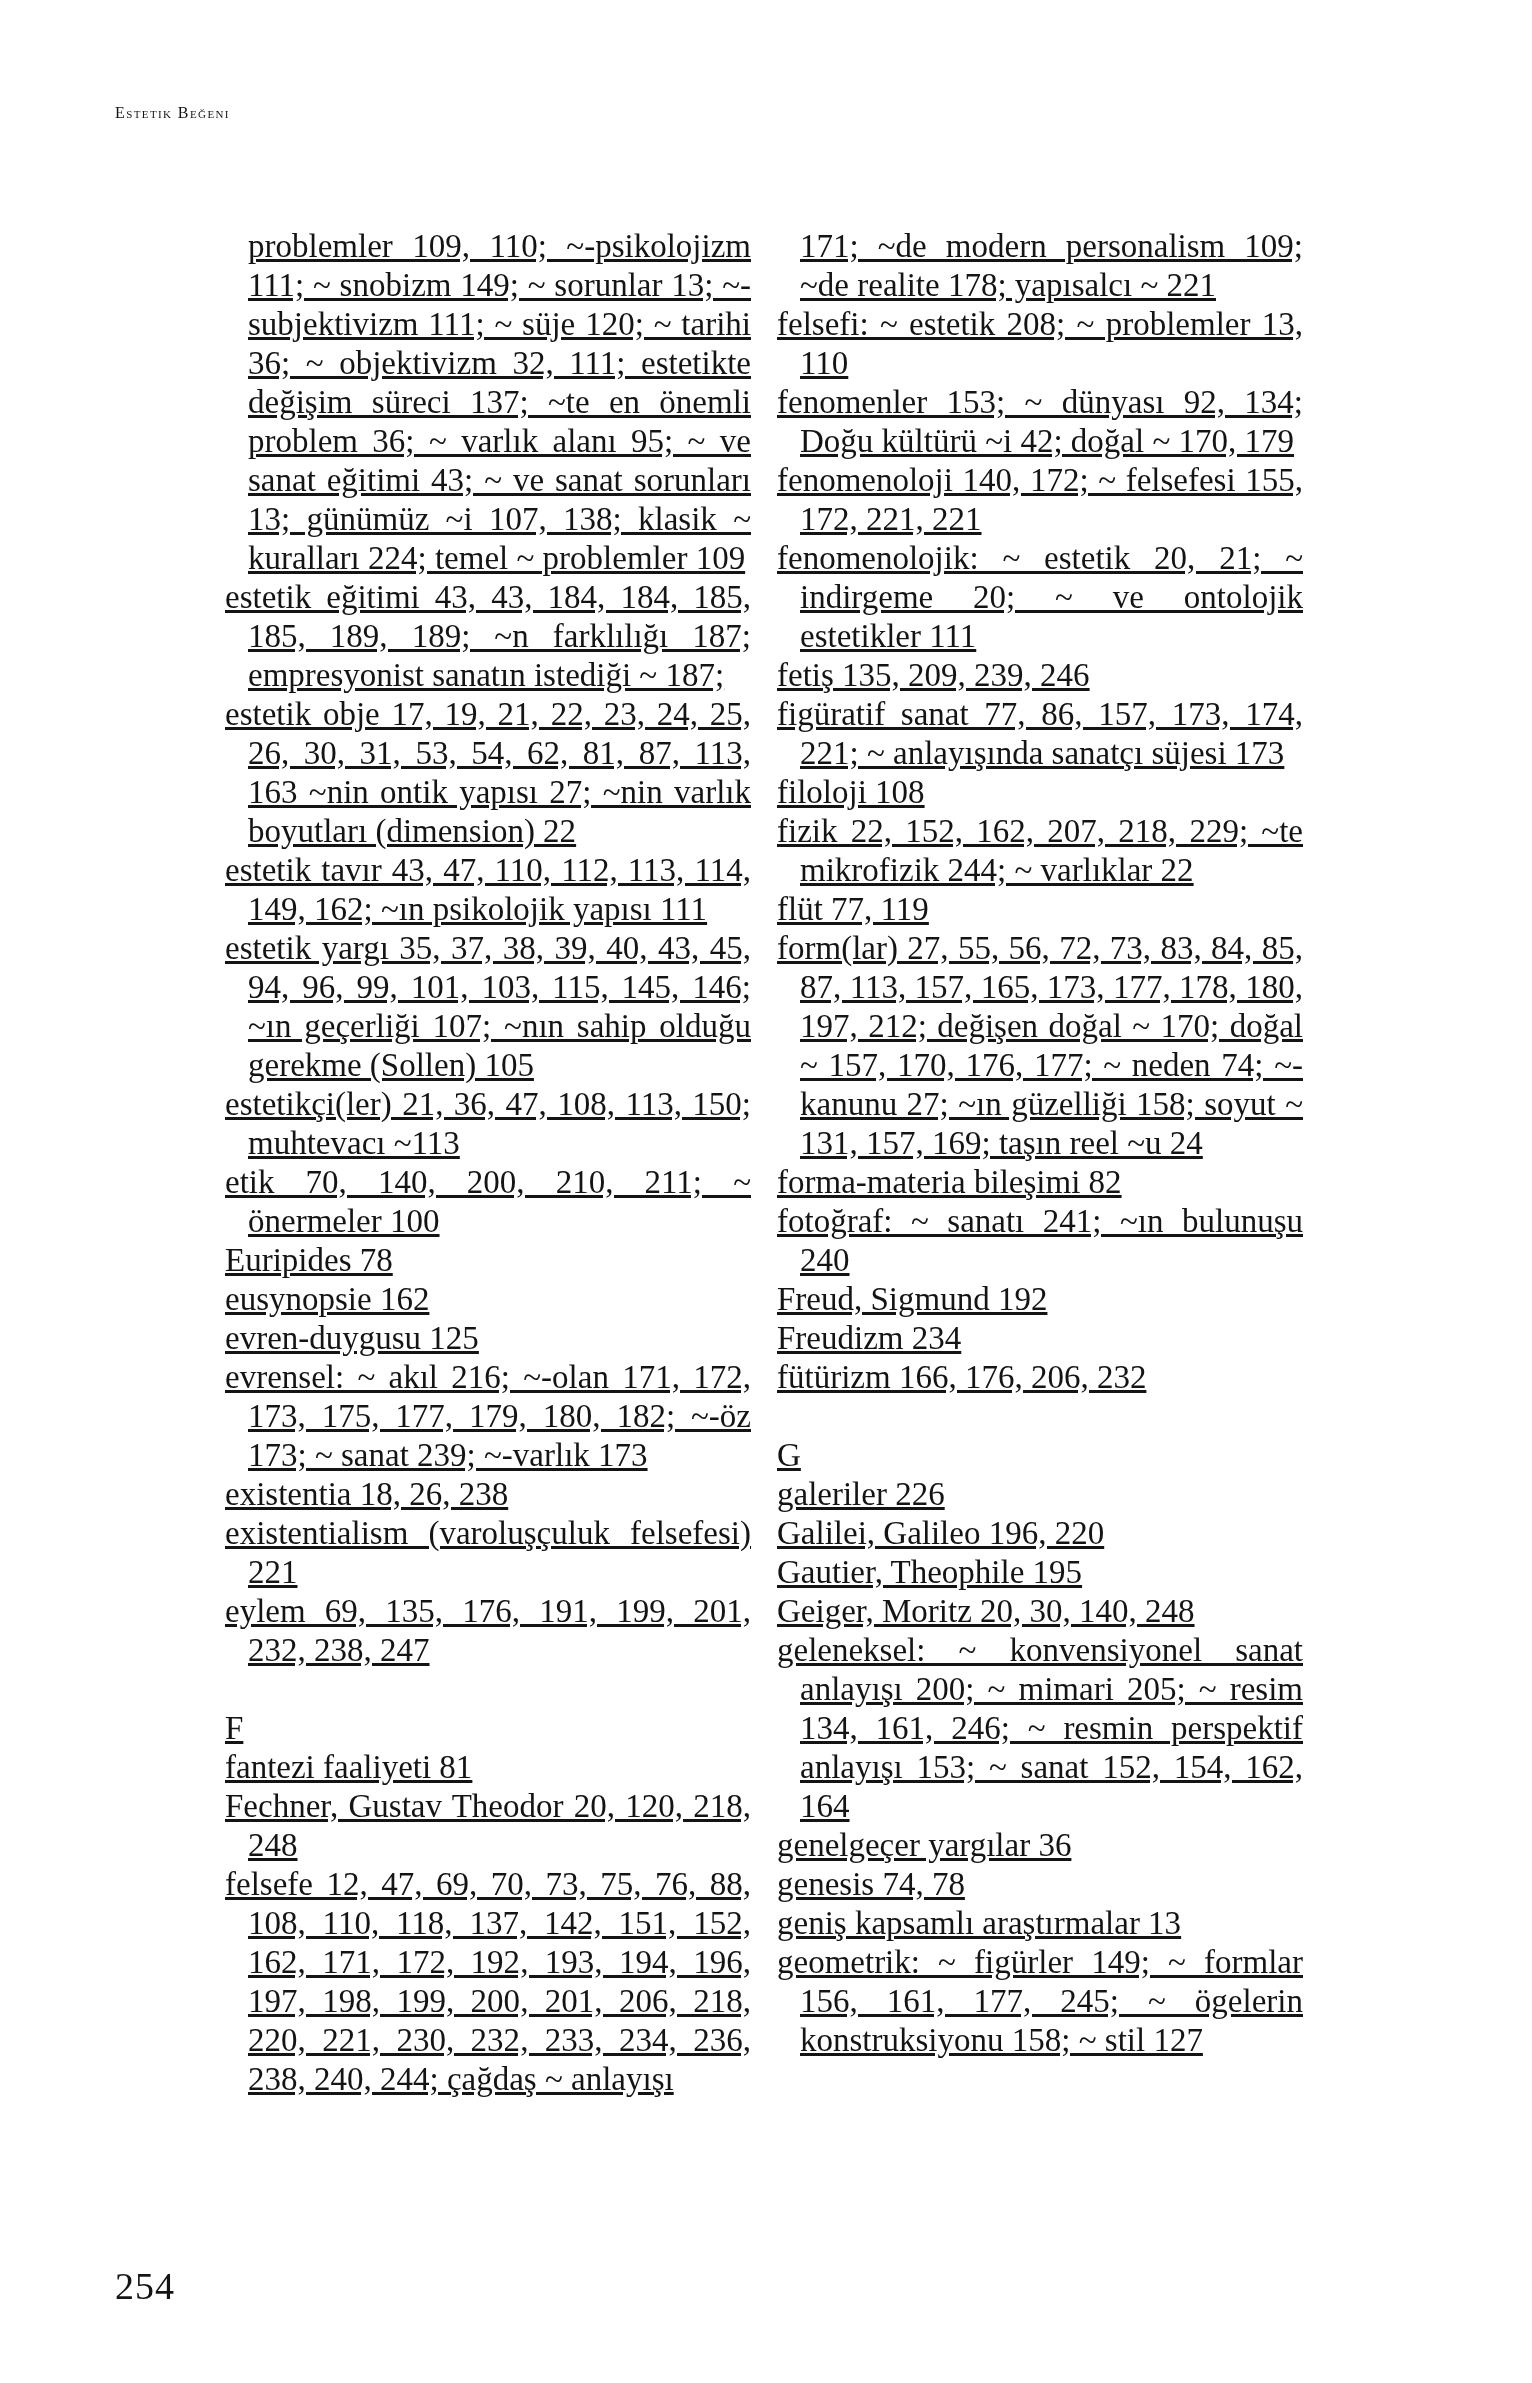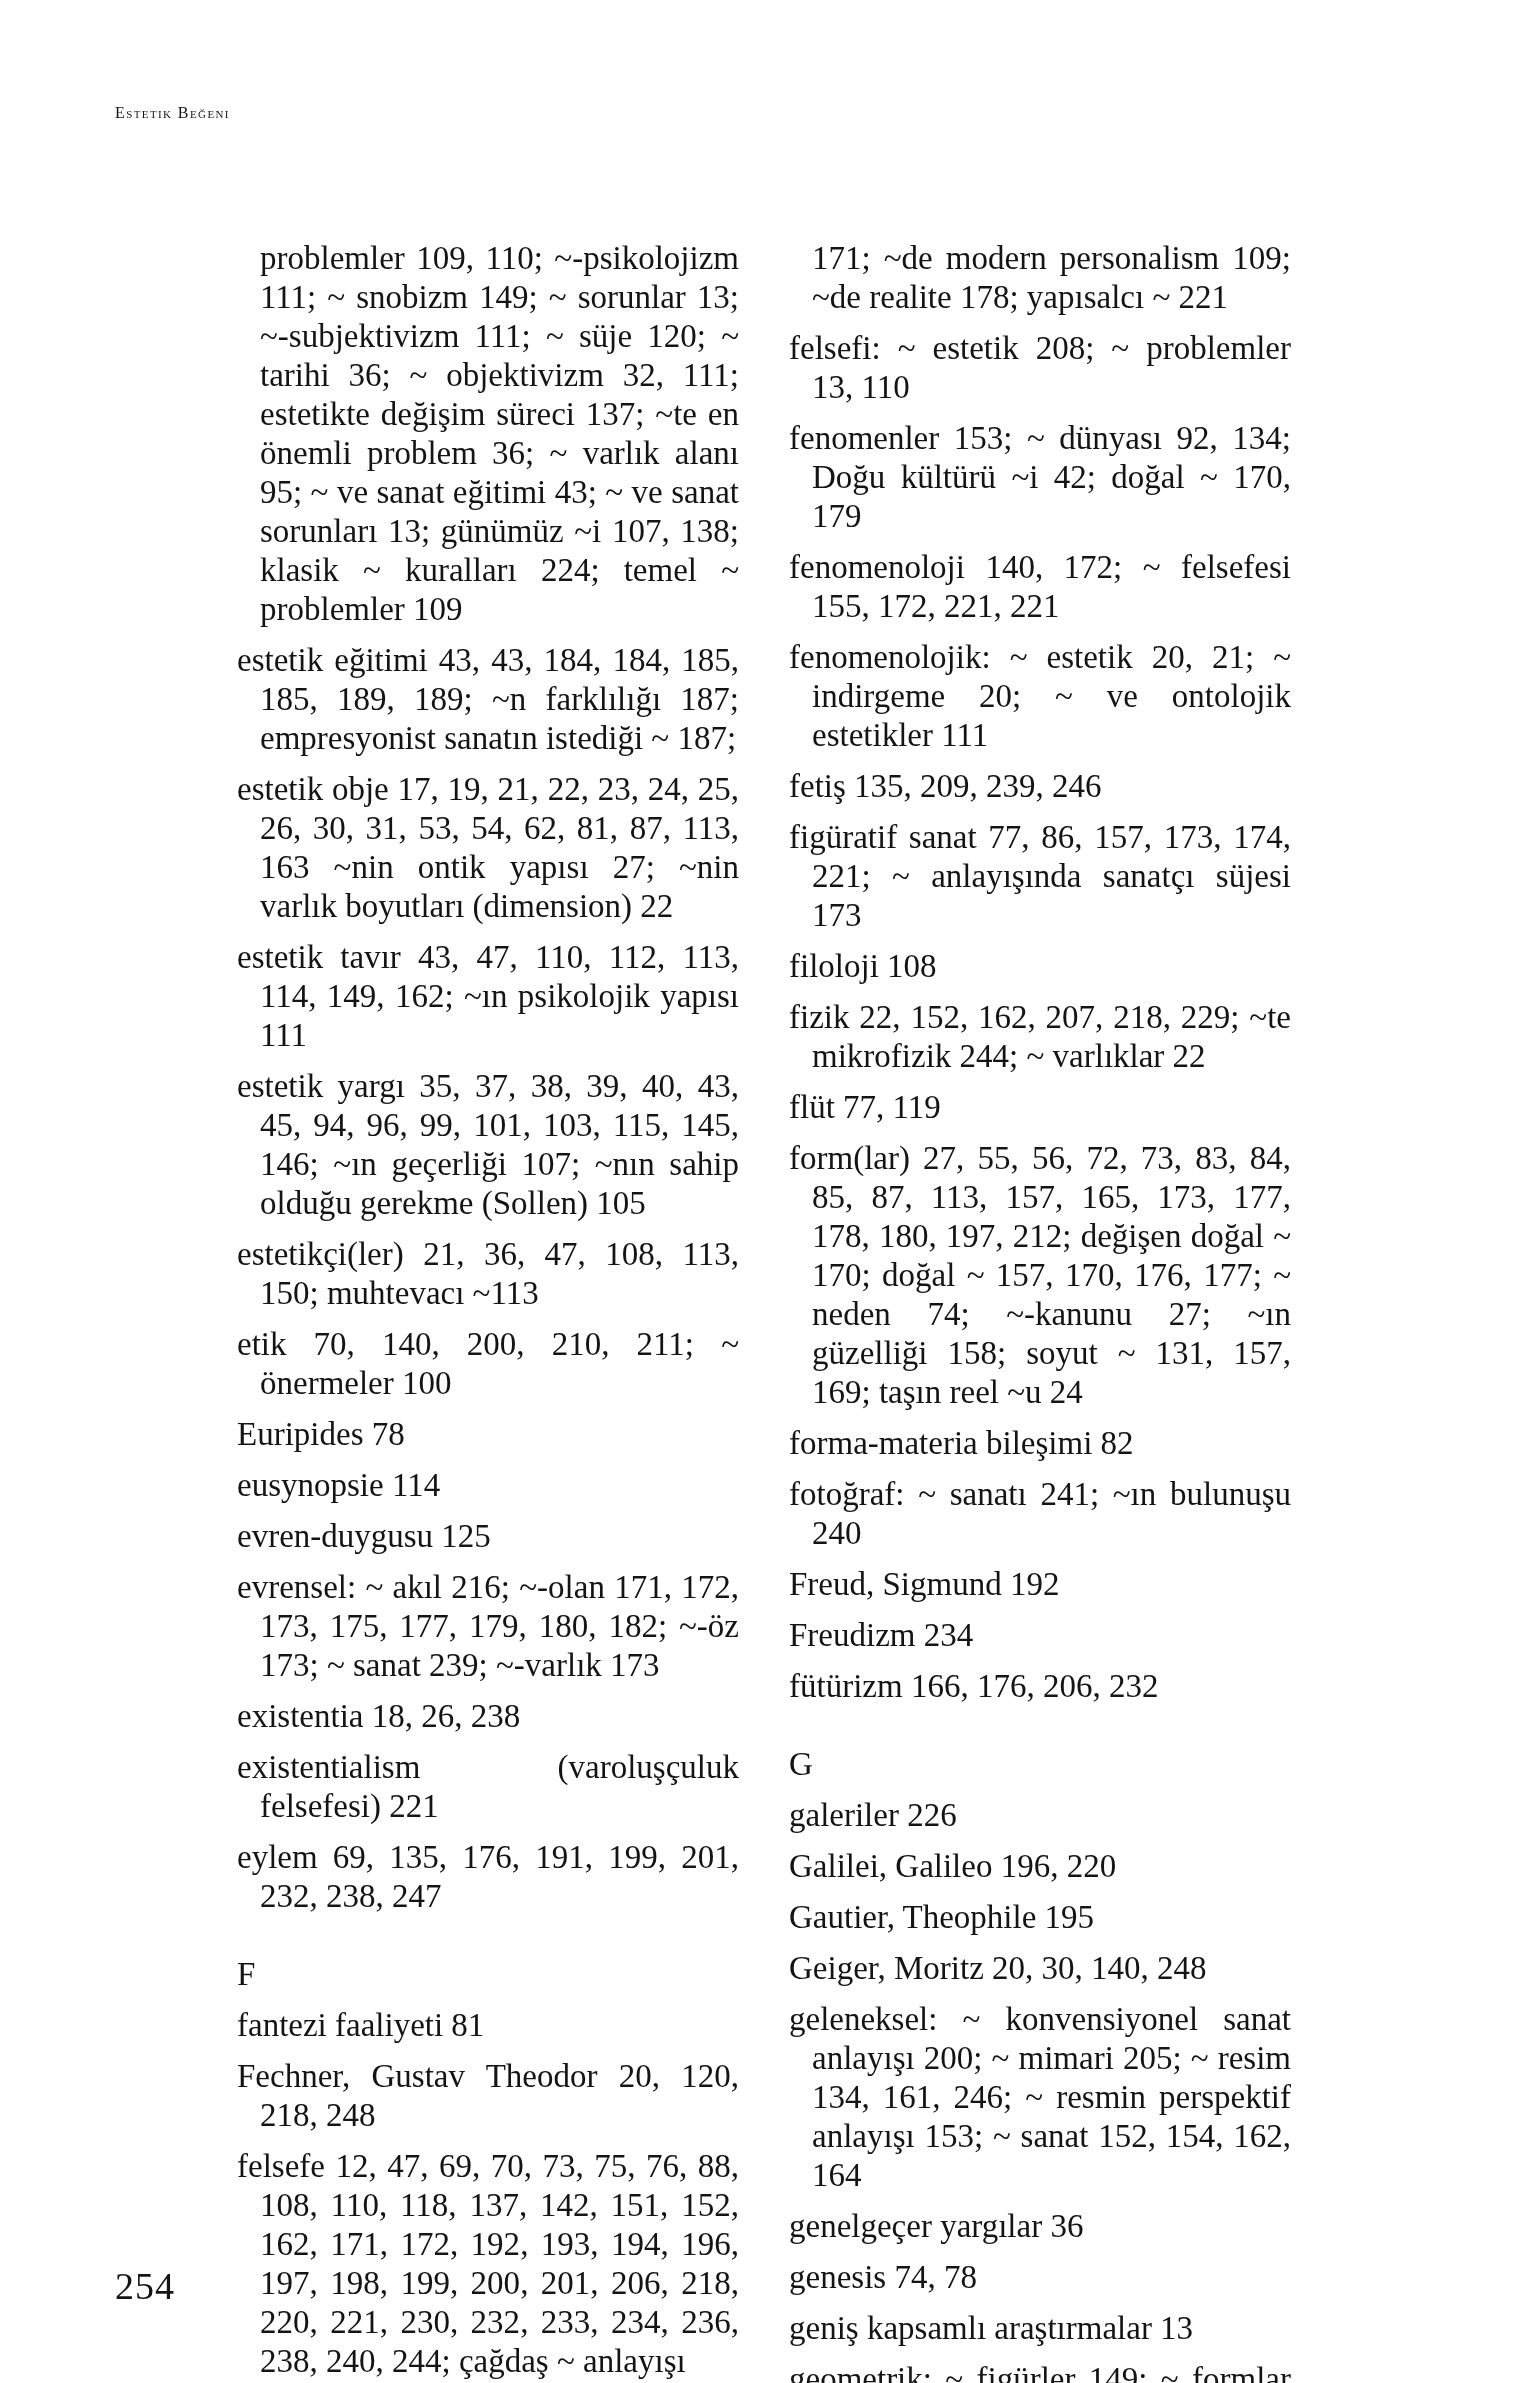--- a/index.html
+++ b/index.html
@@ -15,21 +15,22 @@
   }
   .column {
     position: absolute; top: 227px; width: 526px;
     font-size: 33px; line-height: 39px;
   }
   .col-left { left: 225px; }
   .col-right { left: 777px; }
   .entry {
     text-align: justify; text-align-last: left;
     padding-left: 23px; text-indent: -23px;
-    margin: 12px;
+    margin: 0;
+    text-decoration: underline;
   }
   .entry.cont { padding-left: 23px; text-indent: 0; }
   .letter-heading {
     margin-top: 39px; margin-bottom: 0;
   }
   .page-number {
     position: absolute; left: 115px; top: 2235px;
     font-size: 38px; letter-spacing: 1px; margin-top: 29px;
   }
 </style>
@@ -40,21 +41,21 @@
 
 <div class="column col-left">
   <p class="entry cont">problemler 109, 110; ~-psikolojizm 111; ~ snobizm 149; ~ sorunlar 13; ~-subjektivizm 111; ~ süje 120; ~ tarihi 36; ~ objektivizm 32, 111; estetikte değişim süreci 137; ~te en önemli problem 36; ~ varlık alanı 95; ~ ve sanat eğitimi 43; ~ ve sanat sorunları 13; günümüz ~i 107, 138; klasik ~ kuralları 224; temel ~ problemler 109</p>
   <p class="entry">estetik eğitimi 43, 43, 184, 184, 185, 185, 189, 189; ~n farklılığı 187; empresyonist sanatın istediği ~ 187;</p>
   <p class="entry">estetik obje 17, 19, 21, 22, 23, 24, 25, 26, 30, 31, 53, 54, 62, 81, 87, 113, 163 ~nin ontik yapısı 27; ~nin varlık boyutları (dimension) 22</p>
   <p class="entry">estetik tavır 43, 47, 110, 112, 113, 114, 149, 162; ~ın psikolojik yapısı 111</p>
   <p class="entry">estetik yargı 35, 37, 38, 39, 40, 43, 45, 94, 96, 99, 101, 103, 115, 145, 146; ~ın geçerliği 107; ~nın sahip olduğu gerekme (Sollen) 105</p>
   <p class="entry">estetikçi(ler) 21, 36, 47, 108, 113, 150; muhtevacı ~113</p>
   <p class="entry">etik 70, 140, 200, 210, 211; ~ önermeler 100</p>
   <p class="entry">Euripides 78</p>
-  <p class="entry">eusynopsie 114</p>
+  <p class="entry">eusynopsie 162</p>
   <p class="entry">evren-duygusu 125</p>
   <p class="entry">evrensel: ~ akıl 216; ~-olan 171, 172, 173, 175, 177, 179, 180, 182; ~-öz 173; ~ sanat 239; ~-varlık 173</p>
   <p class="entry">existentia 18, 26, 238</p>
   <p class="entry">existentialism (varoluşçuluk felsefesi) 221</p>
   <p class="entry">eylem 69, 135, 176, 191, 199, 201, 232, 238, 247</p>
   <p class="entry letter-heading">F</p>
   <p class="entry">fantezi faaliyeti 81</p>
   <p class="entry">Fechner, Gustav Theodor 20, 120, 218, 248</p>
   <p class="entry">felsefe 12, 47, 69, 70, 73, 75, 76, 88, 108, 110, 118, 137, 142, 151, 152, 162, 171, 172, 192, 193, 194, 196, 197, 198, 199, 200, 201, 206, 218, 220, 221, 230, 232, 233, 234, 236, 238, 240, 244; çağdaş ~ anlayışı</p>
 </div>

